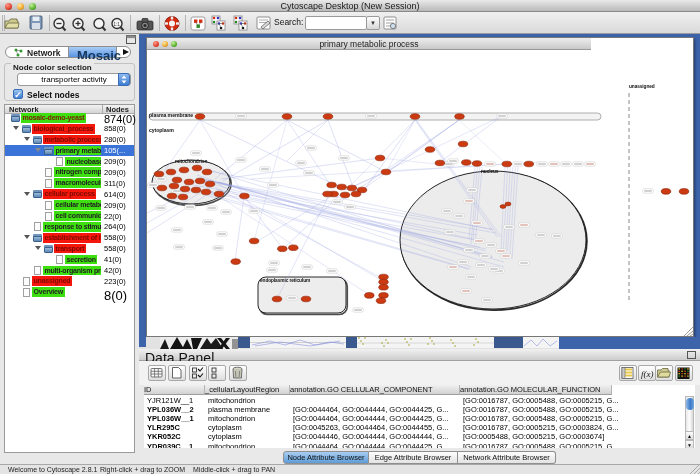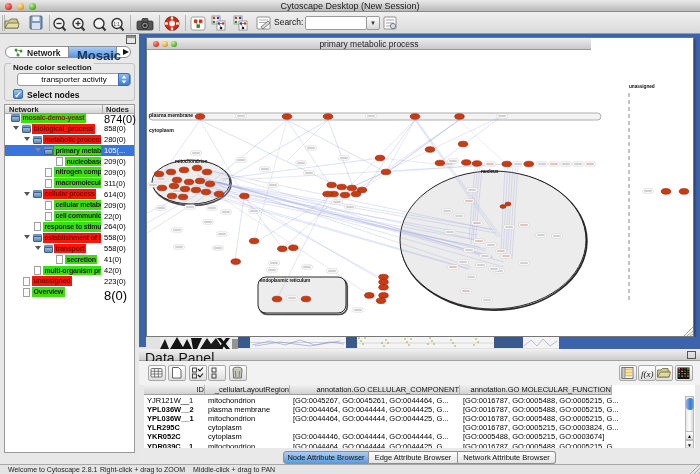--- a/index.html
+++ b/index.html
@@ -27,21 +27,21 @@
 #tree{left:4px;top:104px;width:131px;height:349px;background:#fff;border:1px solid #9a9a9a}
 #treehead{left:5px;top:104.5px;width:129px;height:9px;background:linear-gradient(#f2f2f2,#d4d4d4);border-bottom:1px solid #ababab;font-size:7.5px;font-weight:bold;color:#222}
 .tlab{height:9.8px;line-height:9.8px;padding:0 1.5px;font-weight:normal;white-space:nowrap}
 .gbg{background:#3ddf10;color:#222}
 .rbg{background:#f5170b;color:#7e0a00}
 #dphead{left:139px;top:349px;width:561px;height:12px;background:linear-gradient(#f1f1f1,#cdcdcd);border-bottom:1px solid #a0a0a0}
 #dphead span{position:absolute;left:6px;top:1px;font-size:14px;color:#111}
 #dtoolbar{left:139px;top:361px;width:561px;height:24px;background:#f2f2f2}
 .dbtn{position:absolute;top:4px;width:18px;height:16px;background:linear-gradient(#fefefe,#dedede);border:1px solid #a8a8a8;border-radius:2px}
 #dtable{left:144px;top:385px;width:551px;height:64px;background:#fff;font-size:7.5px}
-.th{position:absolute;top:0;height:10px;background:linear-gradient(#f0f0f0,#d2d2d2);border-right:1px solid #b5b5b5;border-bottom:1px solid #9e9e9e;text-align:right;line-height:10px;color:#111}
+.th{position:absolute;top:0;height:10px;background:linear-gradient(#f0f0f0,#d2d2d2);border-right:1px solid #b5b5b5;border-bottom:1px solid #9e9e9e;text-align:left;line-height:10px;color:#111}
 .td{position:absolute;height:9px;line-height:9px;white-space:nowrap;overflow:hidden;color:#000}
 #btabs{left:139px;top:448px;width:561px;height:16px;background:#e9e9e9}
 .btab{position:absolute;top:3px;height:13px;border:1px solid #8f8f8f;font-size:7.5px;text-align:center;color:#111;background:linear-gradient(#fdfdfd,#e3e3e3);line-height:12px}
 #status{left:0;top:464px;width:700px;height:10px;background:#e4e4e4;border-top:1px solid #a8a8a8;font-size:7px;color:#222}
 #status span{position:absolute;top:1px}
 </style></head>
 <body>
 <div id="stage">
   <div id="toolbar" class="abs">
     <div class="sep" style="left:2px"></div>
@@ -796,32 +796,32 @@
         <rect x="11.1" y="9.5" width="1.6" height="1.2" fill="#d8c020"></rect>
       </svg>
     </div>
   <div id="dtable" class="abs">
       <div class="th" style="left:0px;width:61px">ID</div>
 <div class="th" style="left:61px;width:85px">_cellularLayoutRegion</div>
 <div class="th" style="left:146px;width:170px">annotation.GO CELLULAR_COMPONENT</div>
 <div class="th" style="left:316px;width:152px">annotation.GO MOLECULAR_FUNCTION</div>
 <div class="td" style="left:3px;top:11.0px;width:57px;font-weight:normal">YJR121W__1</div>
 <div class="td" style="left:64px;top:11.0px;width:81px">mitochondrion</div>
-<div class="td" style="left:149px;top:11.0px;width:166px">[GO:0045267, GO:0045261, GO:0044464, G...</div>
 <div class="td" style="left:319px;top:11.0px;width:163px">[GO:0016787, GO:0005488, GO:0005215, G...</div>
 <div class="td" style="left:3px;top:20.1px;width:57px;font-weight:bold">YPL036W__2</div>
 <div class="td" style="left:64px;top:20.1px;width:81px">plasma membrane</div>
 <div class="td" style="left:149px;top:20.1px;width:166px">[GO:0044464, GO:0044444, GO:0044425, G...</div>
 <div class="td" style="left:319px;top:20.1px;width:163px">[GO:0016787, GO:0005488, GO:0005215, G...</div>
 <div class="td" style="left:3px;top:29.2px;width:57px;font-weight:bold">YPL036W__1</div>
 <div class="td" style="left:64px;top:29.2px;width:81px">mitochondrion</div>
 <div class="td" style="left:149px;top:29.2px;width:166px">[GO:0044464, GO:0044444, GO:0044425, G...</div>
 <div class="td" style="left:319px;top:29.2px;width:163px">[GO:0016787, GO:0005488, GO:0005215, G...</div>
 <div class="td" style="left:3px;top:38.3px;width:57px;font-weight:bold">YLR295C</div>
 <div class="td" style="left:64px;top:38.3px;width:81px">cytoplasm</div>
+<div class="td" style="left:149px;top:38.3px;width:166px">[GO:0045263, GO:0044464, GO:0044455, G...</div>
 <div class="td" style="left:319px;top:38.3px;width:163px">[GO:0016787, GO:0005215, GO:0003824, G...</div>
 <div class="td" style="left:3px;top:47.4px;width:57px;font-weight:bold">YKR052C</div>
 <div class="td" style="left:64px;top:47.4px;width:81px">cytoplasm</div>
 <div class="td" style="left:149px;top:47.4px;width:166px">[GO:0044446, GO:0044444, GO:0044444, G...</div>
 <div class="td" style="left:319px;top:47.4px;width:163px">[GO:0005488, GO:0005215, GO:0003674]</div>
 <div class="td" style="left:3px;top:56.5px;width:57px;font-weight:bold">YDR039C__1</div>
 <div class="td" style="left:64px;top:56.5px;width:81px">mitochondrion</div>
 <div class="td" style="left:149px;top:56.5px;width:166px">[GO:0044464, GO:0044444, GO:0044425, G...</div>
 <div class="td" style="left:319px;top:56.5px;width:163px">[GO:0016787, GO:0005488, GO:0005215, G...</div>
 <div class="abs" style="left:541px;top:11px;width:9px;height:52px;background:linear-gradient(90deg,#e8e8e8,#fdfdfd,#d8d8d8);border:1px solid #b8b8b8"></div>

